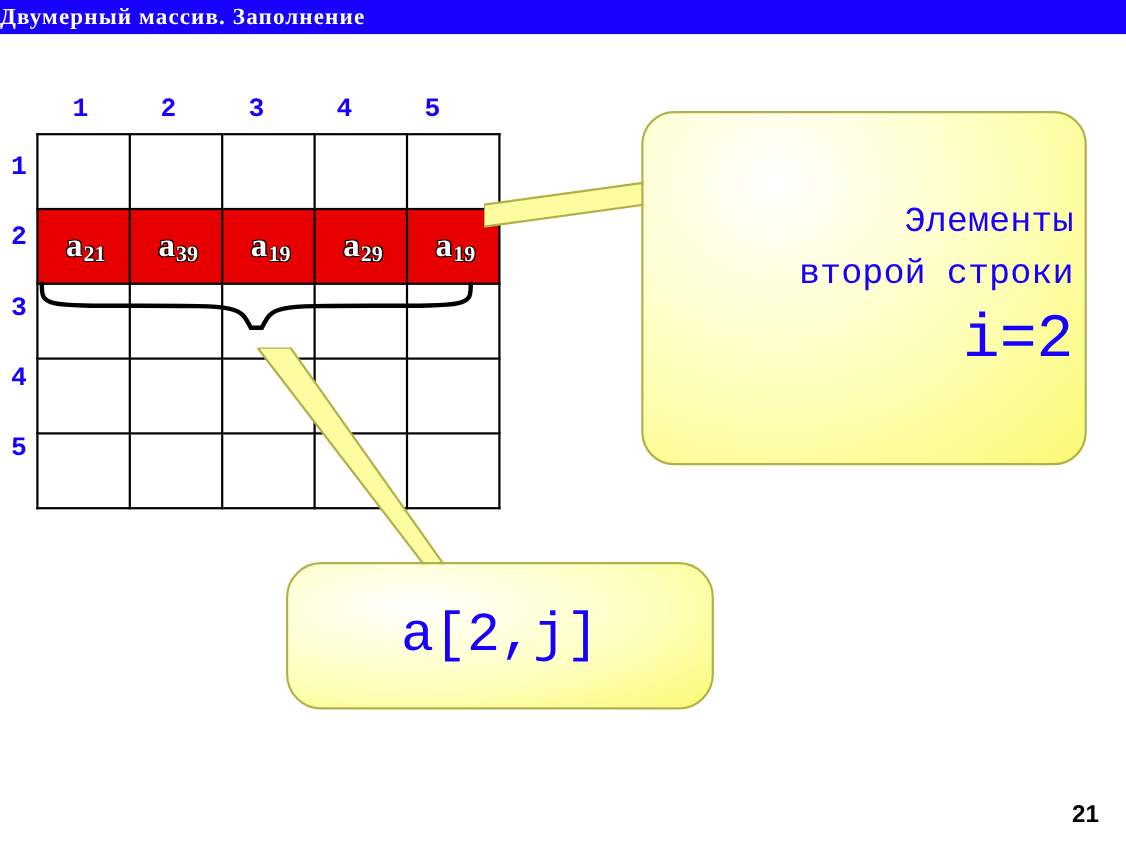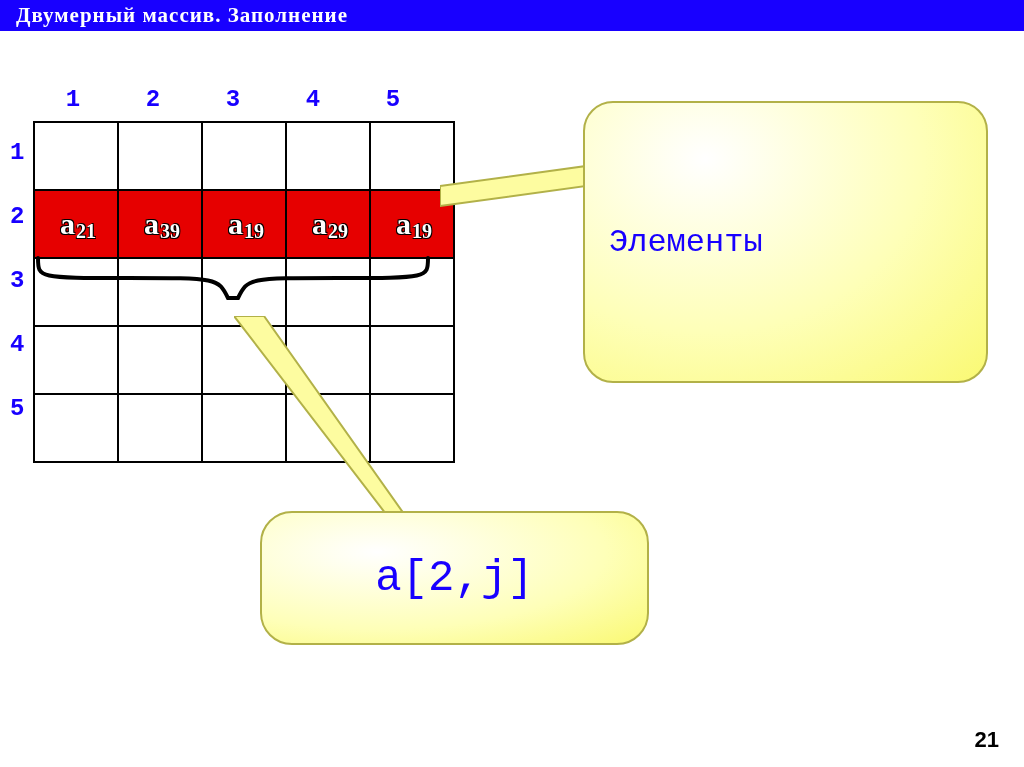--- a/index.html
+++ b/index.html
@@ -8,21 +8,21 @@
     font-family: 'Courier New', monospace;
     background: #fff;
     width: 1024px;
     height: 767px;
     position: relative;
     overflow: hidden;
   }
   .title-bar {
     background: #1800ff;
     color: #fff;
-    padding: 3px 16px;
+    padding: 3px 0;
     font-size: 21px;
     font-weight: bold;
     font-family: 'Times New Roman', serif;
     letter-spacing: 1px;
   }
   .stage {
     position: relative;
     width: 100%;
     height: 730px;
   }
@@ -107,47 +107,47 @@
     height: 130px;
     background: radial-gradient(ellipse at 30% 30%, #ffffff 0%, #feffb8 60%, #faf973 100%);
     border: 2px solid #b2b148;
     border-radius: 32px;
     display: flex;
     align-items: center;
     justify-content: center;
   }
   .callout-bottom .txt {
     font-family: 'Courier New', monospace;
-    font-size: 44px;
+    font-size: 50px;
     color: #1800ff;
     font-weight: normal;
   }
   .callout-bottom-tail {
     position: absolute;
     left: 234px;
     top: 285px;
     width: 220px;
     height: 220px;
   }
   
   .callout-right {
     position: absolute;
     left: 583px;
     top: 70px;
     width: 405px;
-    height: 282px;
+    height: 322px;
     background: radial-gradient(ellipse at 30% 20%, #ffffff 0%, #feffb8 55%, #faf973 100%);
     border: 2px solid #b2b148;
     border-radius: 30px;
     display: flex;
     flex-direction: column;
-    align-items: flex-start;
+    align-items: flex-end;
     justify-content: center;
     gap: 10px;
-    padding: 24px;
+    padding: 10px;
     box-sizing: border-box;
   }
   .callout-right .line {
     font-family: 'Courier New', monospace;
     color: #1800ff;
     text-align: center;
   }
   .callout-right .line.a { font-size: 32px; }
   .callout-right .line.b { font-size: 32px; }
   .callout-right .line.c { font-size: 56px; }
@@ -267,16 +267,18 @@
   <div class="callout-bottom">
     <span class="txt">a[2,j]</span>
   </div>
 
   <svg class="callout-right-tail" viewBox="0 0 170 60">
     <polygon points="0,25 0,45 168,22 168,2" fill="#fdfca0" stroke="#b2b148" stroke-width="2"></polygon>
   </svg>
 
   <div class="callout-right">
     <div class="line a">Элементы</div>
+    <div class="line b">второй строки</div>
+    <div class="line c">i=2</div>
   </div>
 
   <div class="pagenum">21</div>
 </div>
 
 </body></html>

